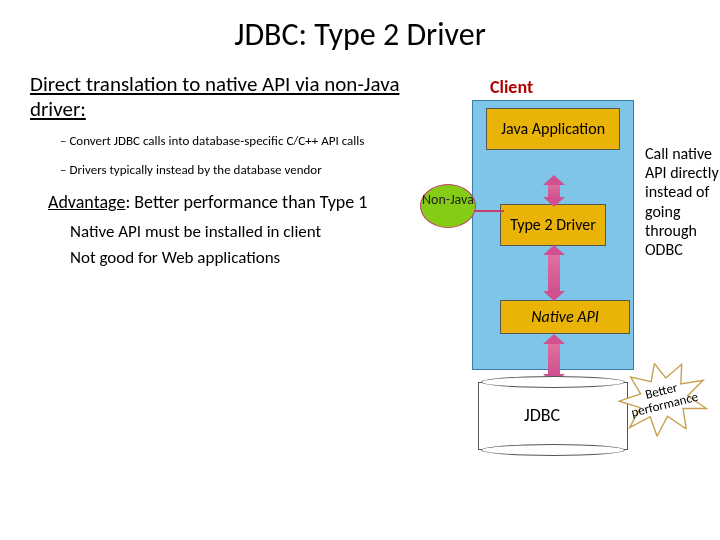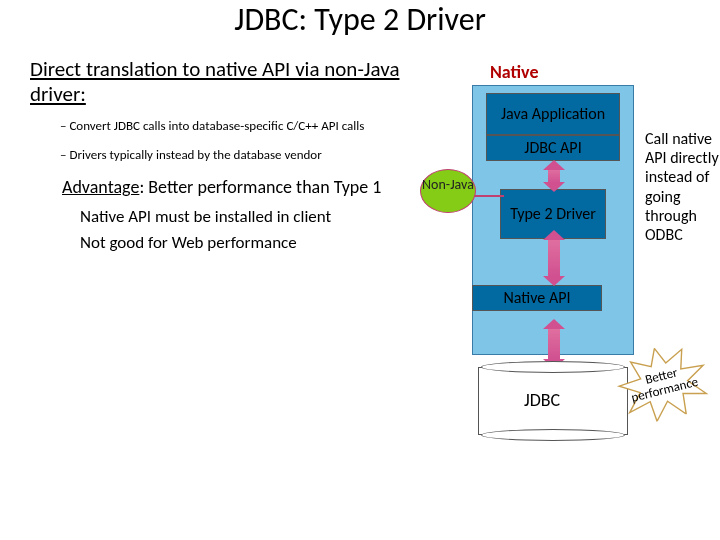--- a/index.html
+++ b/index.html
@@ -1,34 +1,34 @@
 <!DOCTYPE html>
 <html><head>
 <meta charset="utf-8">
 <style>
   * { box-sizing: border-box; margin: 0; padding: 0; }
   body { width: 720px; height: 540px; font-family: Calibri, Arial, sans-serif; background: #fff; position: relative; }
-  .slide { padding: 0 30px; }
+  .slide { padding: 15px 30px; }
   .title { font-size: 32px; font-weight: 400; text-align: center; margin-bottom: 18px; }
   .content { display: flex; gap: 6px; }
   .left { flex: 1.1; }
   .subtitle { font-size: 21px; text-decoration: underline; line-height: 1.2; margin-bottom: 12px; }
   .bullet { font-size: 13px; margin-left: 30px; margin-bottom: 14px; line-height: 1.15; text-indent: -18px; padding-left: 18px; }
   .bullet::before { content: "– "; }
-  .adv { font-size: 18px; margin-left: 32px; margin-bottom: 8px; line-height: 1.2; }
+  .adv { font-size: 18px; margin-left: 18px; margin-bottom: 8px; line-height: 1.2; }
   .adv .label { text-decoration: underline; }
-  .sub { font-size: 17px; margin-left: 50px; margin-bottom: 6px; line-height: 1.2; }
+  .sub { font-size: 17px; margin-left: 40px; margin-bottom: 6px; line-height: 1.2; }
   .right { width: 270px; position: relative; }
   .client-label { color: #b00000; font-weight: bold; font-size: 18px; position: absolute; left: 70px; top: 4px; }
   .client-box { position: absolute; left: 52px; top: 28px; width: 162px; height: 270px; background: #7fc5e8; border: 1.5px solid #3a7ca8; }
-  .inner-box { position: absolute; background: #0369a1; border: 1.5px solid #555; text-align: center; font-size: 16px; line-height: 1.15; display: flex; align-items: center; justify-content: center; }
+  .inner-box { position: absolute; background: #eab308; border: 1.5px solid #555; text-align: center; font-size: 16px; line-height: 1.15; display: flex; align-items: center; justify-content: center; }
   .java-app { left: 66px; top: 36px; width: 134px; height: 42px; flex-direction: column; }
   .jdbc-api { left: 66px; top: 78px; width: 134px; height: 26px; }
-  .type2 { left: 80px; top: 132px; width: 106px; height: 50px; flex-direction: column; }
-  .native-api { left: 52px; top: 228px; width: 130px; height: 26px; }
+  .type2 { left: 80px; top: 132px; width: 106px; height: 42px; flex-direction: column; }
+  .native-api { left: 80px; top: 228px; width: 130px; height: 34px; font-style: italic; }
   .dbms-box { position: absolute; left: 58px; top: 310px; width: 150px; height: 68px; background: #fff; border: 1.5px solid #555; }
   .dbms-label { position: absolute; left: 104px; top: 332px; font-size: 18px; }
   .cylinder { position: absolute; width: 144px; left: 61px; height: 12px; background: #fff; border: 1.5px solid #555; border-radius: 50%; }
   .cyl-top { top: 304px; }
   .cyl-bot { top: 372px; }
   .nonjava { position: absolute; left: 0px; top: 112px; width: 56px; height: 44px; background: #84cc16; border: 1.5px solid #c04070; border-radius: 50%; text-align: center; font-size: 14px; line-height: 1.1; padding-top: 7px; color: #222; }
   .arrow { position: absolute; width: 12px; background: linear-gradient(#e070a0,#d05090); }
   .arrow::before, .arrow::after { content: ""; position: absolute; left: -5px; width: 0; height: 0; border-left: 11px solid transparent; border-right: 11px solid transparent; }
   .arrow::before { top: -9px; border-bottom: 10px solid #d05090; }
   .arrow::after { bottom: -9px; border-top: 10px solid #d05090; }
@@ -46,27 +46,26 @@
 
 <div class="slide">
   <h1 class="title">JDBC:  Type 2 Driver</h1>
   <div class="content">
     <div class="left">
       <div class="subtitle">Direct translation to native API via non-Java driver:</div>
       <div class="bullet">Convert JDBC calls into database-specific C/C++ API calls</div>
       <div class="bullet">Drivers typically instead by the database vendor</div>
       <div class="adv"><span class="label">Advantage</span><span>:  Better performance than Type 1</span></div>
       <div class="sub">Native API must be installed in client</div>
-      <div class="sub">Not good for Web performance</div>
+      <div class="sub">Not good for Web applications</div>
     </div>
     <div class="right">
-      <div class="client-label">Native</div>
+      <div class="client-label">Client</div>
       <div class="client-box"></div>
       <div class="inner-box java-app">Java Application</div>
-      <div class="inner-box jdbc-api">JDBC API</div>
       <div class="inner-box type2">Type 2 Driver</div>
       <div class="inner-box native-api">Native API</div>
       <div class="arrow ar1"></div>
       <div class="arrow ar2"></div>
       <div class="arrow ar3"></div>
       <div class="dbms-box"></div>
       <div class="cylinder cyl-top"></div>
       <div class="cylinder cyl-bot"></div>
       <div class="dbms-label">JDBC</div>
       <div class="nonjava">Non-Java</div>

